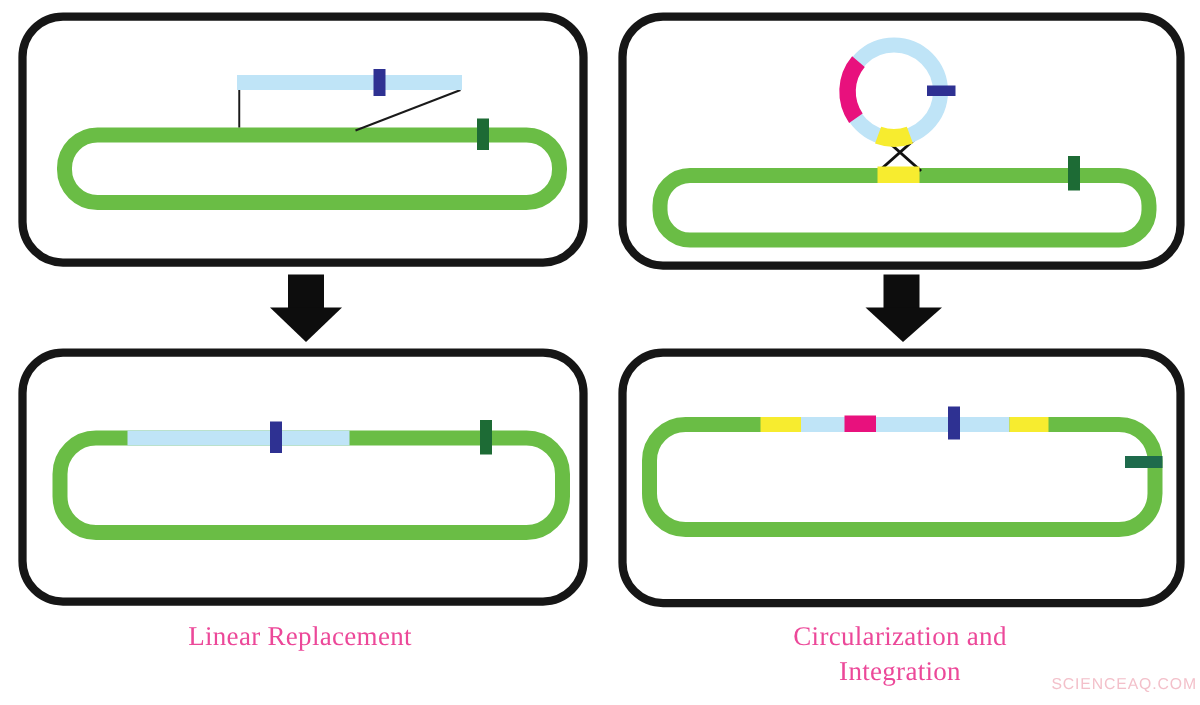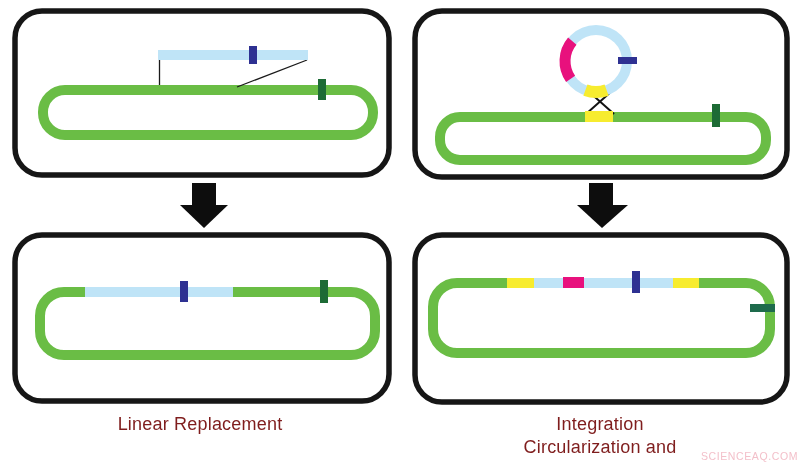--- a/index.html
+++ b/index.html
@@ -19,22 +19,22 @@
   .yellow-seg{fill:var(--homology-yellow);}
   .pink-seg{fill:var(--marker-magenta);}
   .plasmid-ring{fill:none;stroke:var(--insert-blue);stroke-width:10;}
   .plasmid-pink{fill:none;stroke:var(--marker-magenta);stroke-width:11;}
   .plasmid-yellow{fill:none;stroke:var(--homology-yellow);stroke-width:12;}
   .thin-line{stroke:#1a1a1a;stroke-width:1.3;fill:none;}
   .x-line{stroke:#111111;stroke-width:2;fill:none;}
   .arrow{fill:#0d0d0d;}
 
   .caption{
-    position:absolute;width:300px;text-align:center;color:#7f1d1d;
-    font-size:18px;line-height:23px;letter-spacing:0.2px;
+    position:absolute;width:300px;text-align:center;color:#ec4899;
+    font-size:18px;line-height:23px;letter-spacing:0.2px;font-family:Liberation Serif, serif;
   }
   .caption-left{left:50px;top:413px;}
   .caption-right{left:450px;top:413px;}
   .watermark{
     position:absolute;left:698px;top:450px;width:100px;
     font-size:10.5px;letter-spacing:0.6px;color:#f3c0ca;text-align:right;
     white-space:nowrap;
   }
 </style>
 </head>
@@ -103,18 +103,18 @@
       <rect class="yellow-seg" x="673" y="278" width="26" height="10"></rect>
 
       <rect class="teal-tick" x="750" y="304" width="25" height="8"></rect>
     </g>
   </svg>
 
   <div class="caption caption-left">
     <div>Linear Replacement</div>
   </div>
   <div class="caption caption-right">
+    <div>Circularization and</div>
     <div>Integration</div>
-    <div>Circularization and</div>
   </div>
 
   <div class="watermark">SCIENCEAQ.COM</div>
 </div>
 
 </body></html>

